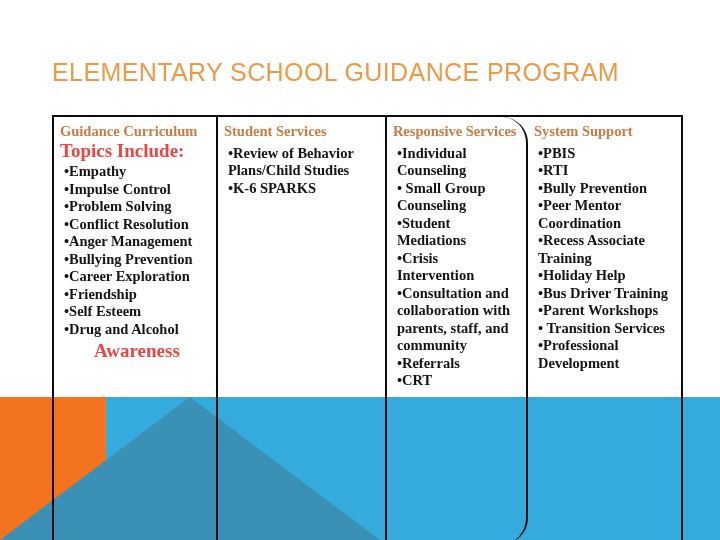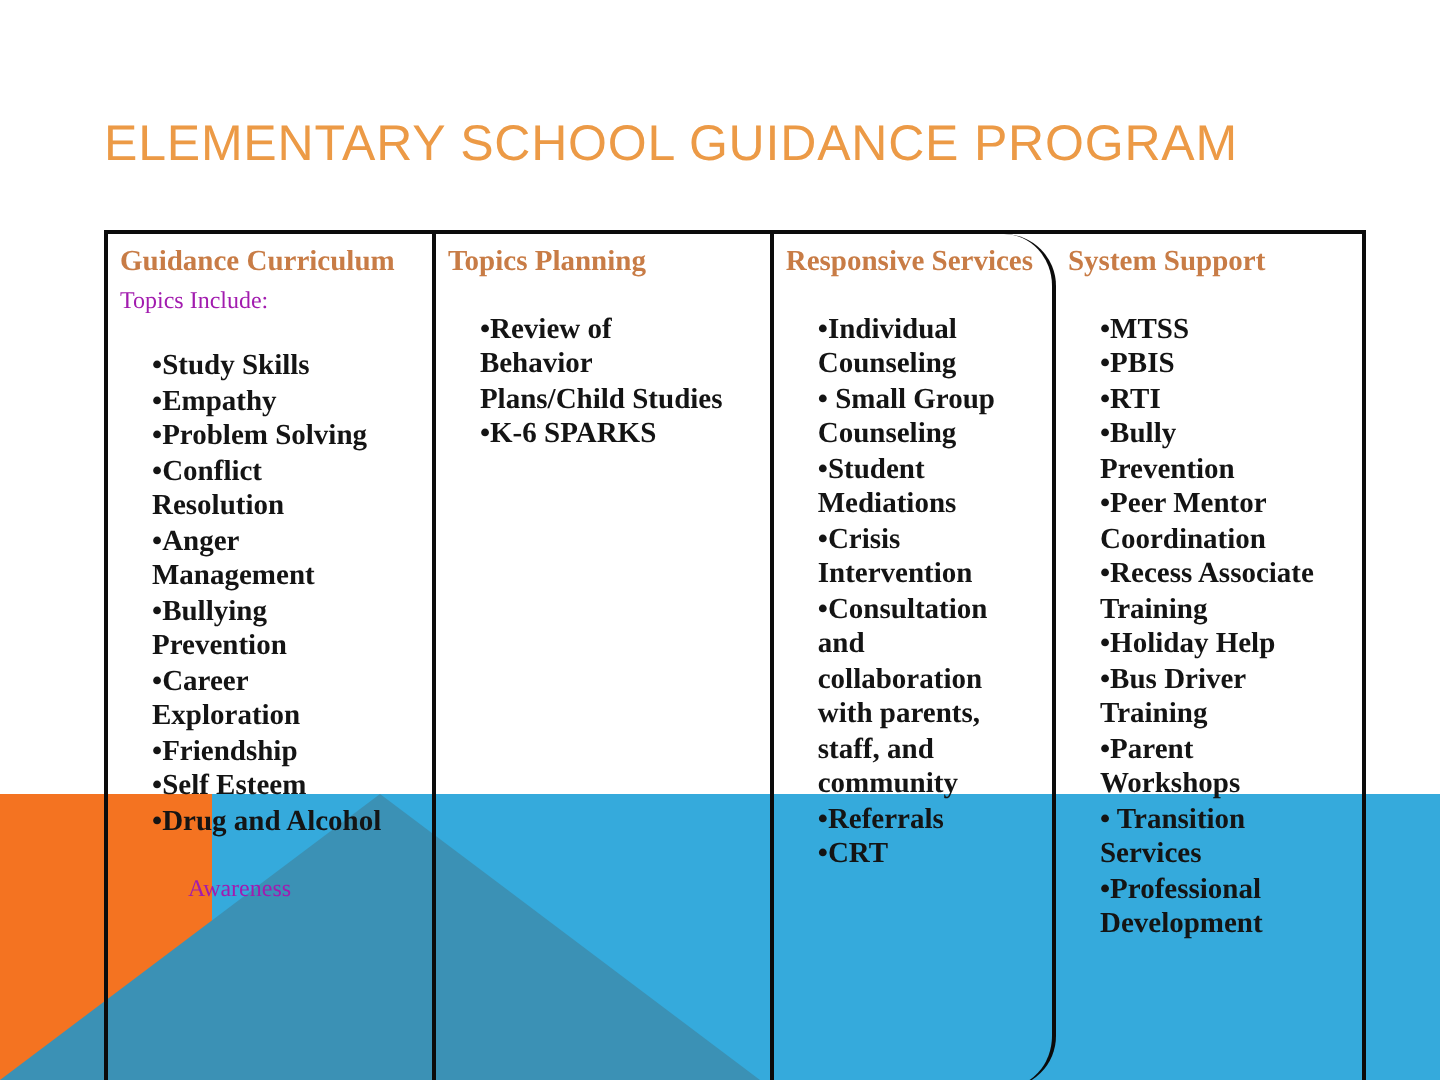--- a/index.html
+++ b/index.html
@@ -101,37 +101,37 @@
 
   .col-header {
     color: #C87C46;
     font-size: 14.5px;
     line-height: 17.5px;
     font-weight: 700;
     margin: 0 0 1px 0;
   }
   .bullet-list {
     list-style: none;
-    margin: 16px;
+    margin: 4px;
     padding: 0;
   }
   .bullet-list li {
     color: #141414;
     font-size: 14.5px;
     line-height: 17.5px;
     font-weight: 700;
     margin: 0;
     padding: 0;
     white-space: pre-wrap;
   }
   .plain-line {
-    color: #a21caf;
-    font-size: 12px;
+    color: #ef4444;
+    font-size: 19px;
     line-height: 17.5px;
-    font-weight: 400;
+    font-weight: 700;
     margin: 0;
   }
   .indent-line {
     padding-left: 34px;
   }
 </style>
 </head>
 <body>
 
 <div id="slide">
@@ -145,36 +145,36 @@
   </div>
 
   <h1 class="slide-title">Elementary School Guidance Program</h1>
 
   <div class="guidance-table">
 
     <div class="col col-1">
       <div class="col-header">Guidance Curriculum</div>
       <div class="plain-line">Topics Include:</div>
       <ul class="bullet-list">
-        <li>•Study Skills</li>
         <li>•Empathy</li>
+        <li>•Impulse Control</li>
         <li>•Problem Solving</li>
         <li>•Conflict Resolution</li>
         <li>•Anger Management</li>
         <li>•Bullying Prevention</li>
         <li>•Career Exploration</li>
         <li>•Friendship</li>
         <li>•Self Esteem</li>
         <li>•Drug and Alcohol</li>
       </ul>
       <div class="plain-line indent-line">Awareness</div>
     </div>
 
     <div class="col col-2">
-      <div class="col-header">Topics Planning</div>
+      <div class="col-header">Student Services</div>
       <ul class="bullet-list">
         <li>•Review of Behavior Plans/Child Studies</li>
         <li>•K-6 SPARKS</li>
       </ul>
     </div>
 
     <div class="col col-3">
       <div class="col-header">Responsive Services</div>
       <ul class="bullet-list">
         <li>•Individual Counseling</li>
@@ -183,21 +183,20 @@
         <li>•Crisis Intervention</li>
         <li>•Consultation and collaboration with parents, staff, and community</li>
         <li>•Referrals</li>
         <li>•CRT</li>
       </ul>
     </div>
 
     <div class="col col-4">
       <div class="col-header">System Support</div>
       <ul class="bullet-list">
-        <li>•MTSS</li>
         <li>•PBIS</li>
         <li>•RTI</li>
         <li>•Bully Prevention</li>
         <li>•Peer Mentor Coordination</li>
         <li>•Recess Associate Training</li>
         <li>•Holiday Help</li>
         <li>•Bus Driver Training</li>
         <li>•Parent Workshops</li>
         <li>• Transition Services</li>
         <li>•Professional Development</li>

